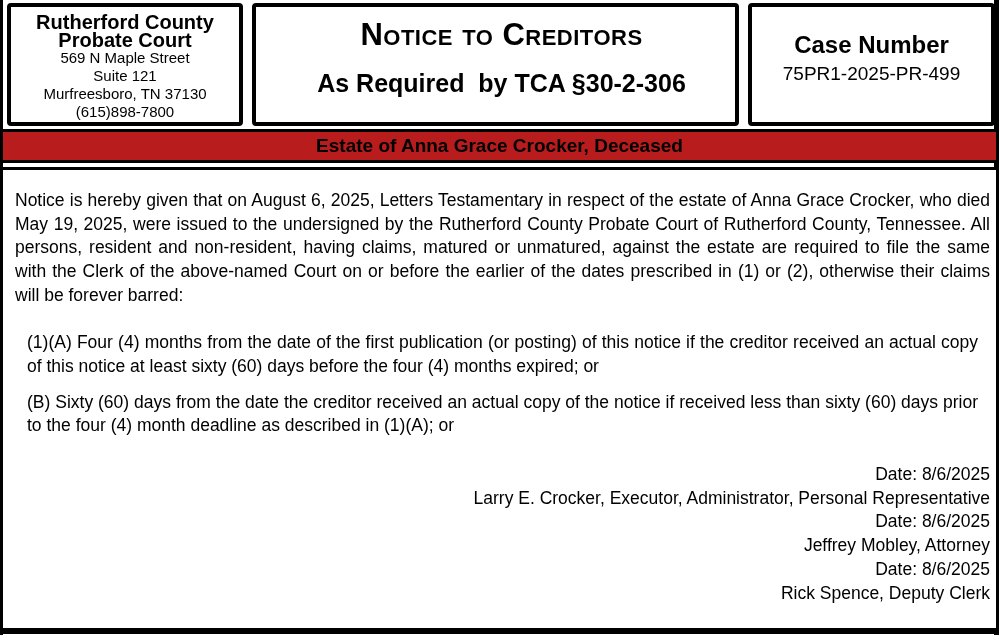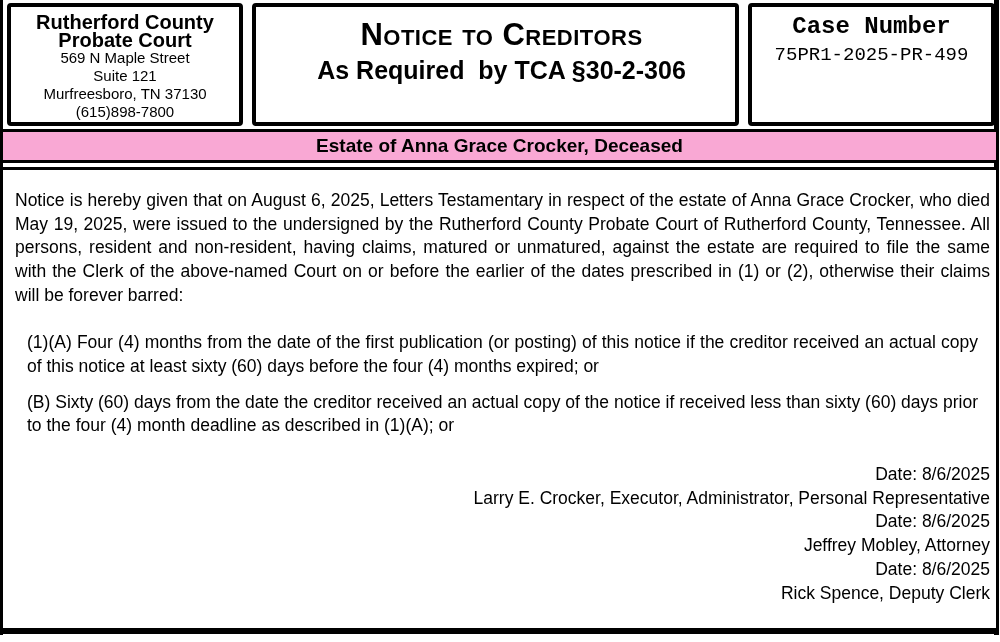--- a/index.html
+++ b/index.html
@@ -31,31 +31,31 @@
   .court-name { font-size: 20px; line-height: 18px; font-weight: 700; }
   .court-addr { font-size: 15px; line-height: 18px; font-weight: 400; }
 
   .title-box { flex: 1; padding-top: 10px; padding-left: 12px; }
   .notice-title {
     font-size: 31px; line-height: 36px; font-weight: 700;
     font-variant: small-caps; letter-spacing: 0.5px;
   }
   .notice-subtitle {
     font-size: 25px; line-height: 29px; font-weight: 700;
-    white-space: pre-wrap; margin-top: 3px;
+    white-space: pre-wrap; margin-top: 16px;
   }
 
-  .case-box { width: 247px; padding-top: 5px; font-family: Liberation Mono, monospace; }
+  .case-box { width: 247px; padding-top: 23px; }
   .case-label { font-size: 24px; line-height: 29px; font-weight: 700; }
   .case-value { font-size: 19px; line-height: 29px; font-weight: 400; }
 
   
   .estate-bar {
     position: absolute; left: 0; top: 129px; width: 999px; height: 34px;
-    border: 3px solid #000; background: #f9a8d4;
+    border: 3px solid #000; background: #b91c1c;
     display: flex; align-items: center; justify-content: center;
   }
   .estate-title { font-weight: 700; font-size: 19px; }
 
   
   .body-box {
     position: absolute; left: 0; top: 167px; width: 999px; height: 467px;
     border: 3px solid #000; border-bottom-width: 6px; background: #fff;
     padding: 19px 6px 0 12px;
     font-size: 17.5px; line-height: 23.7px;

